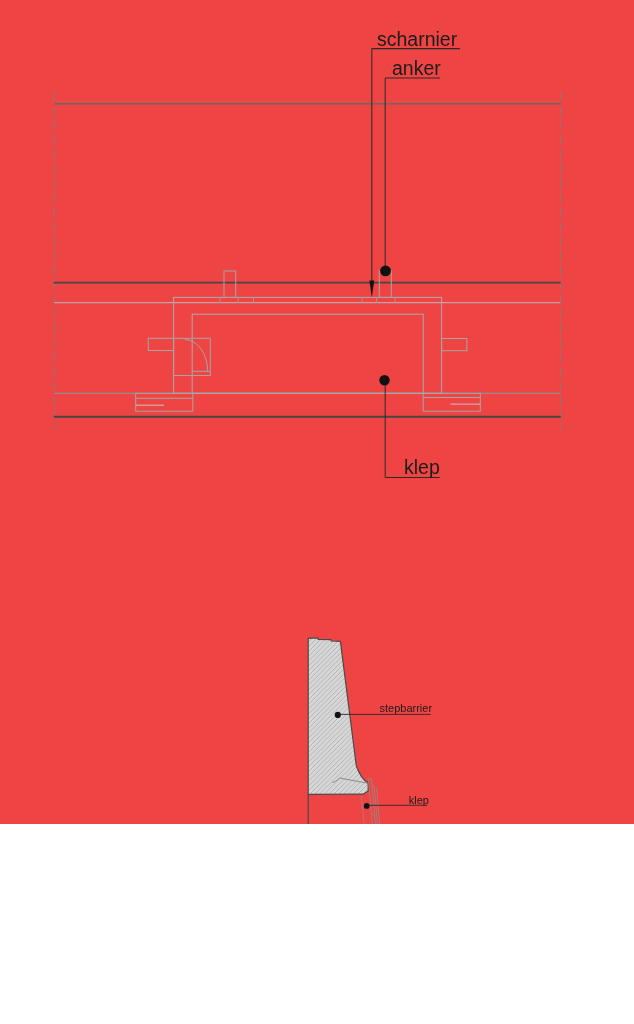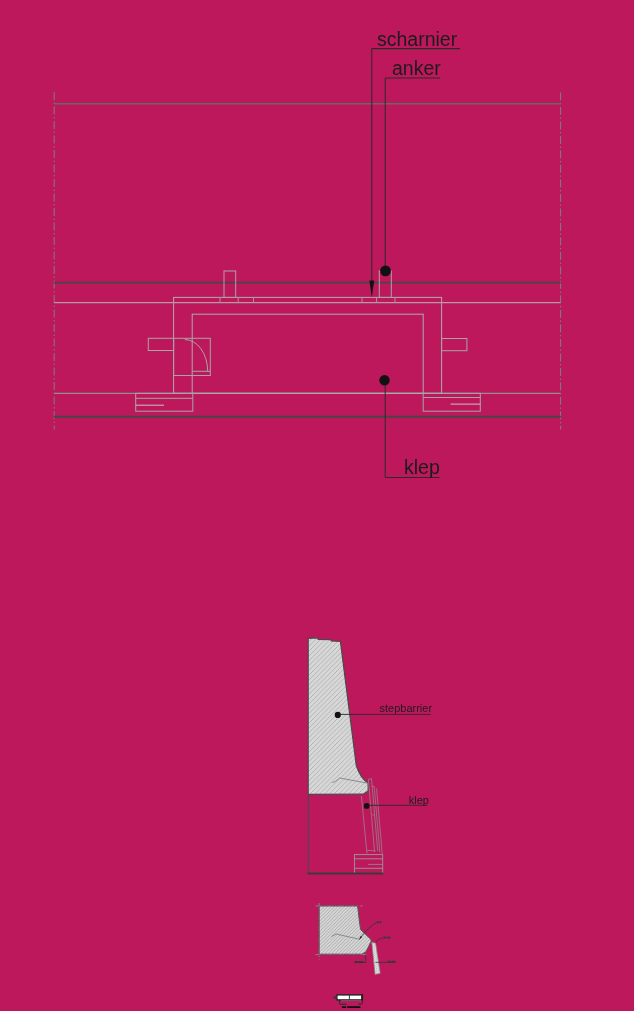--- a/index.html
+++ b/index.html
@@ -1,16 +1,16 @@
 <!DOCTYPE html>
 <html><head>
 <meta charset="utf-8">
 <style>
   html,body{margin:0;padding:0;background:#ffffff;}
-  #page{position:relative;width:634px;height:1011px;background:#be185d;overflow:hidden;}
+  #page{position:relative;width:634px;height:824px;background:#ef4444;overflow:hidden;}
   svg{position:absolute;top:0;left:0;}
   text{font-family:"Liberation Sans", sans-serif;fill:#1c1c1c;}
 </style>
 </head>
 <body>
 
 <div id="page">
 <svg width="634" height="1024" viewBox="0 0 634 1024" fill="none">
 <defs>
   <pattern id="hatch" patternUnits="userSpaceOnUse" width="4.8" height="4.8" patternTransform="rotate(0)">

